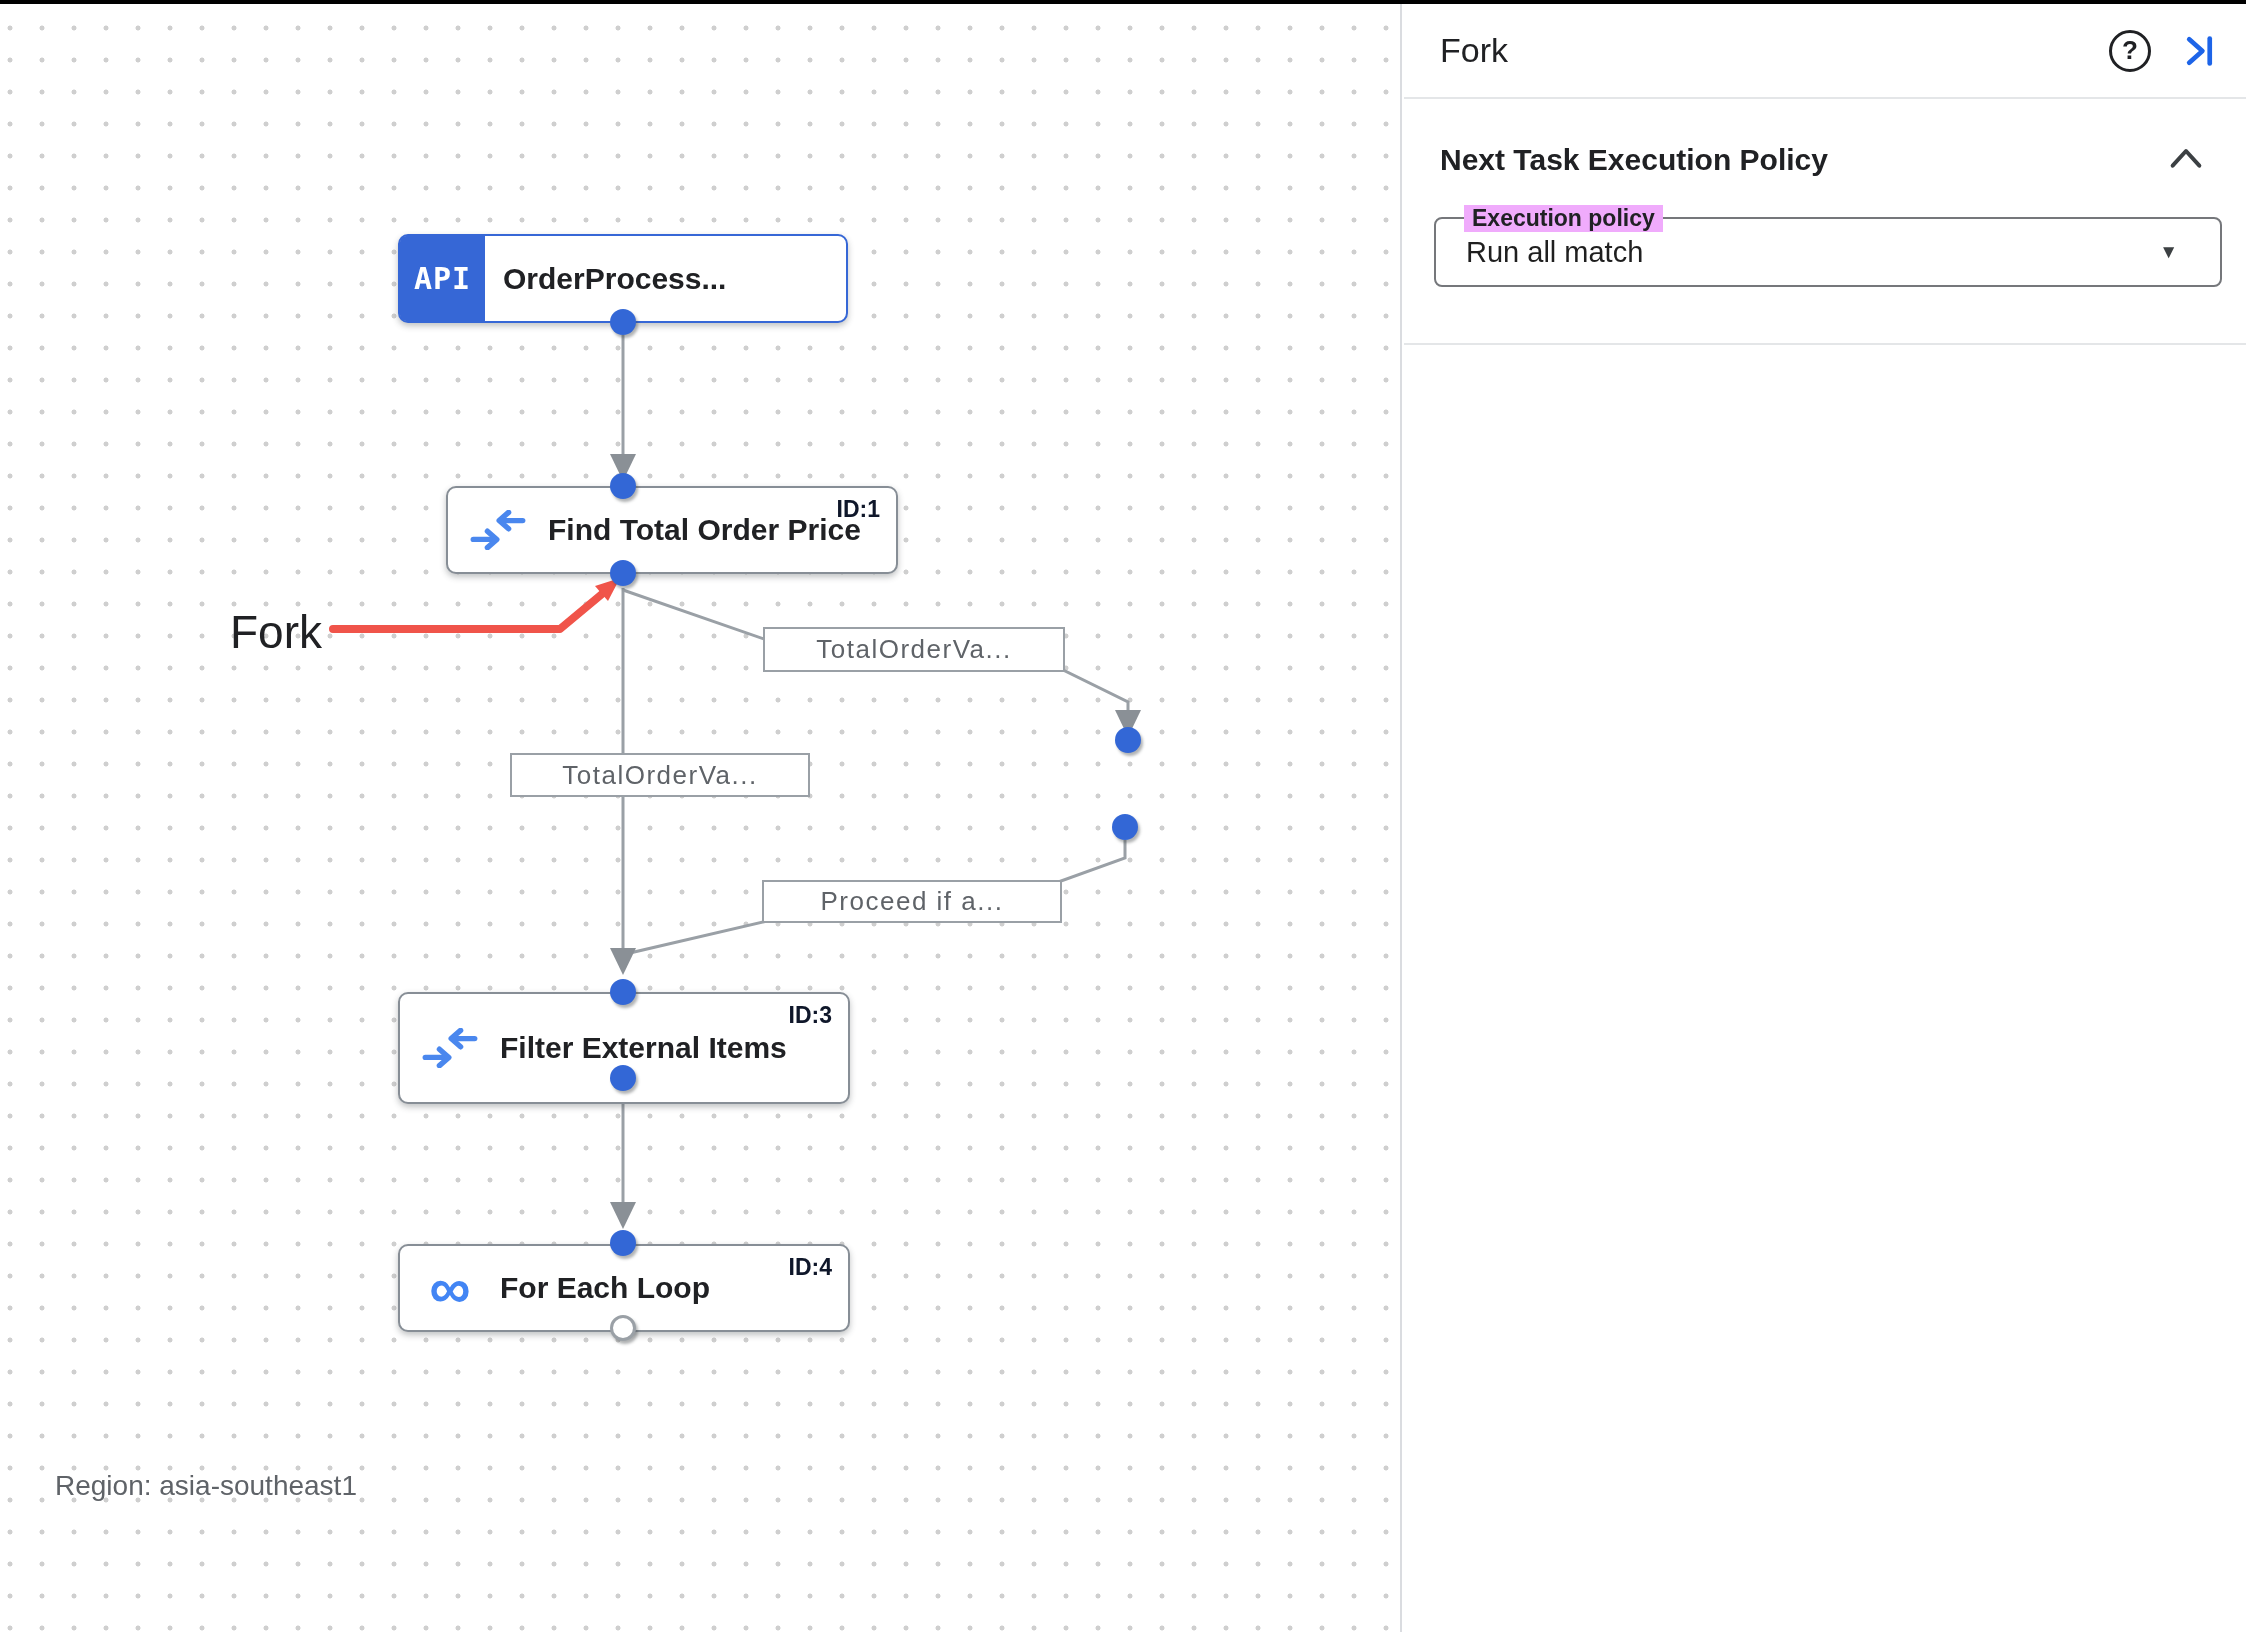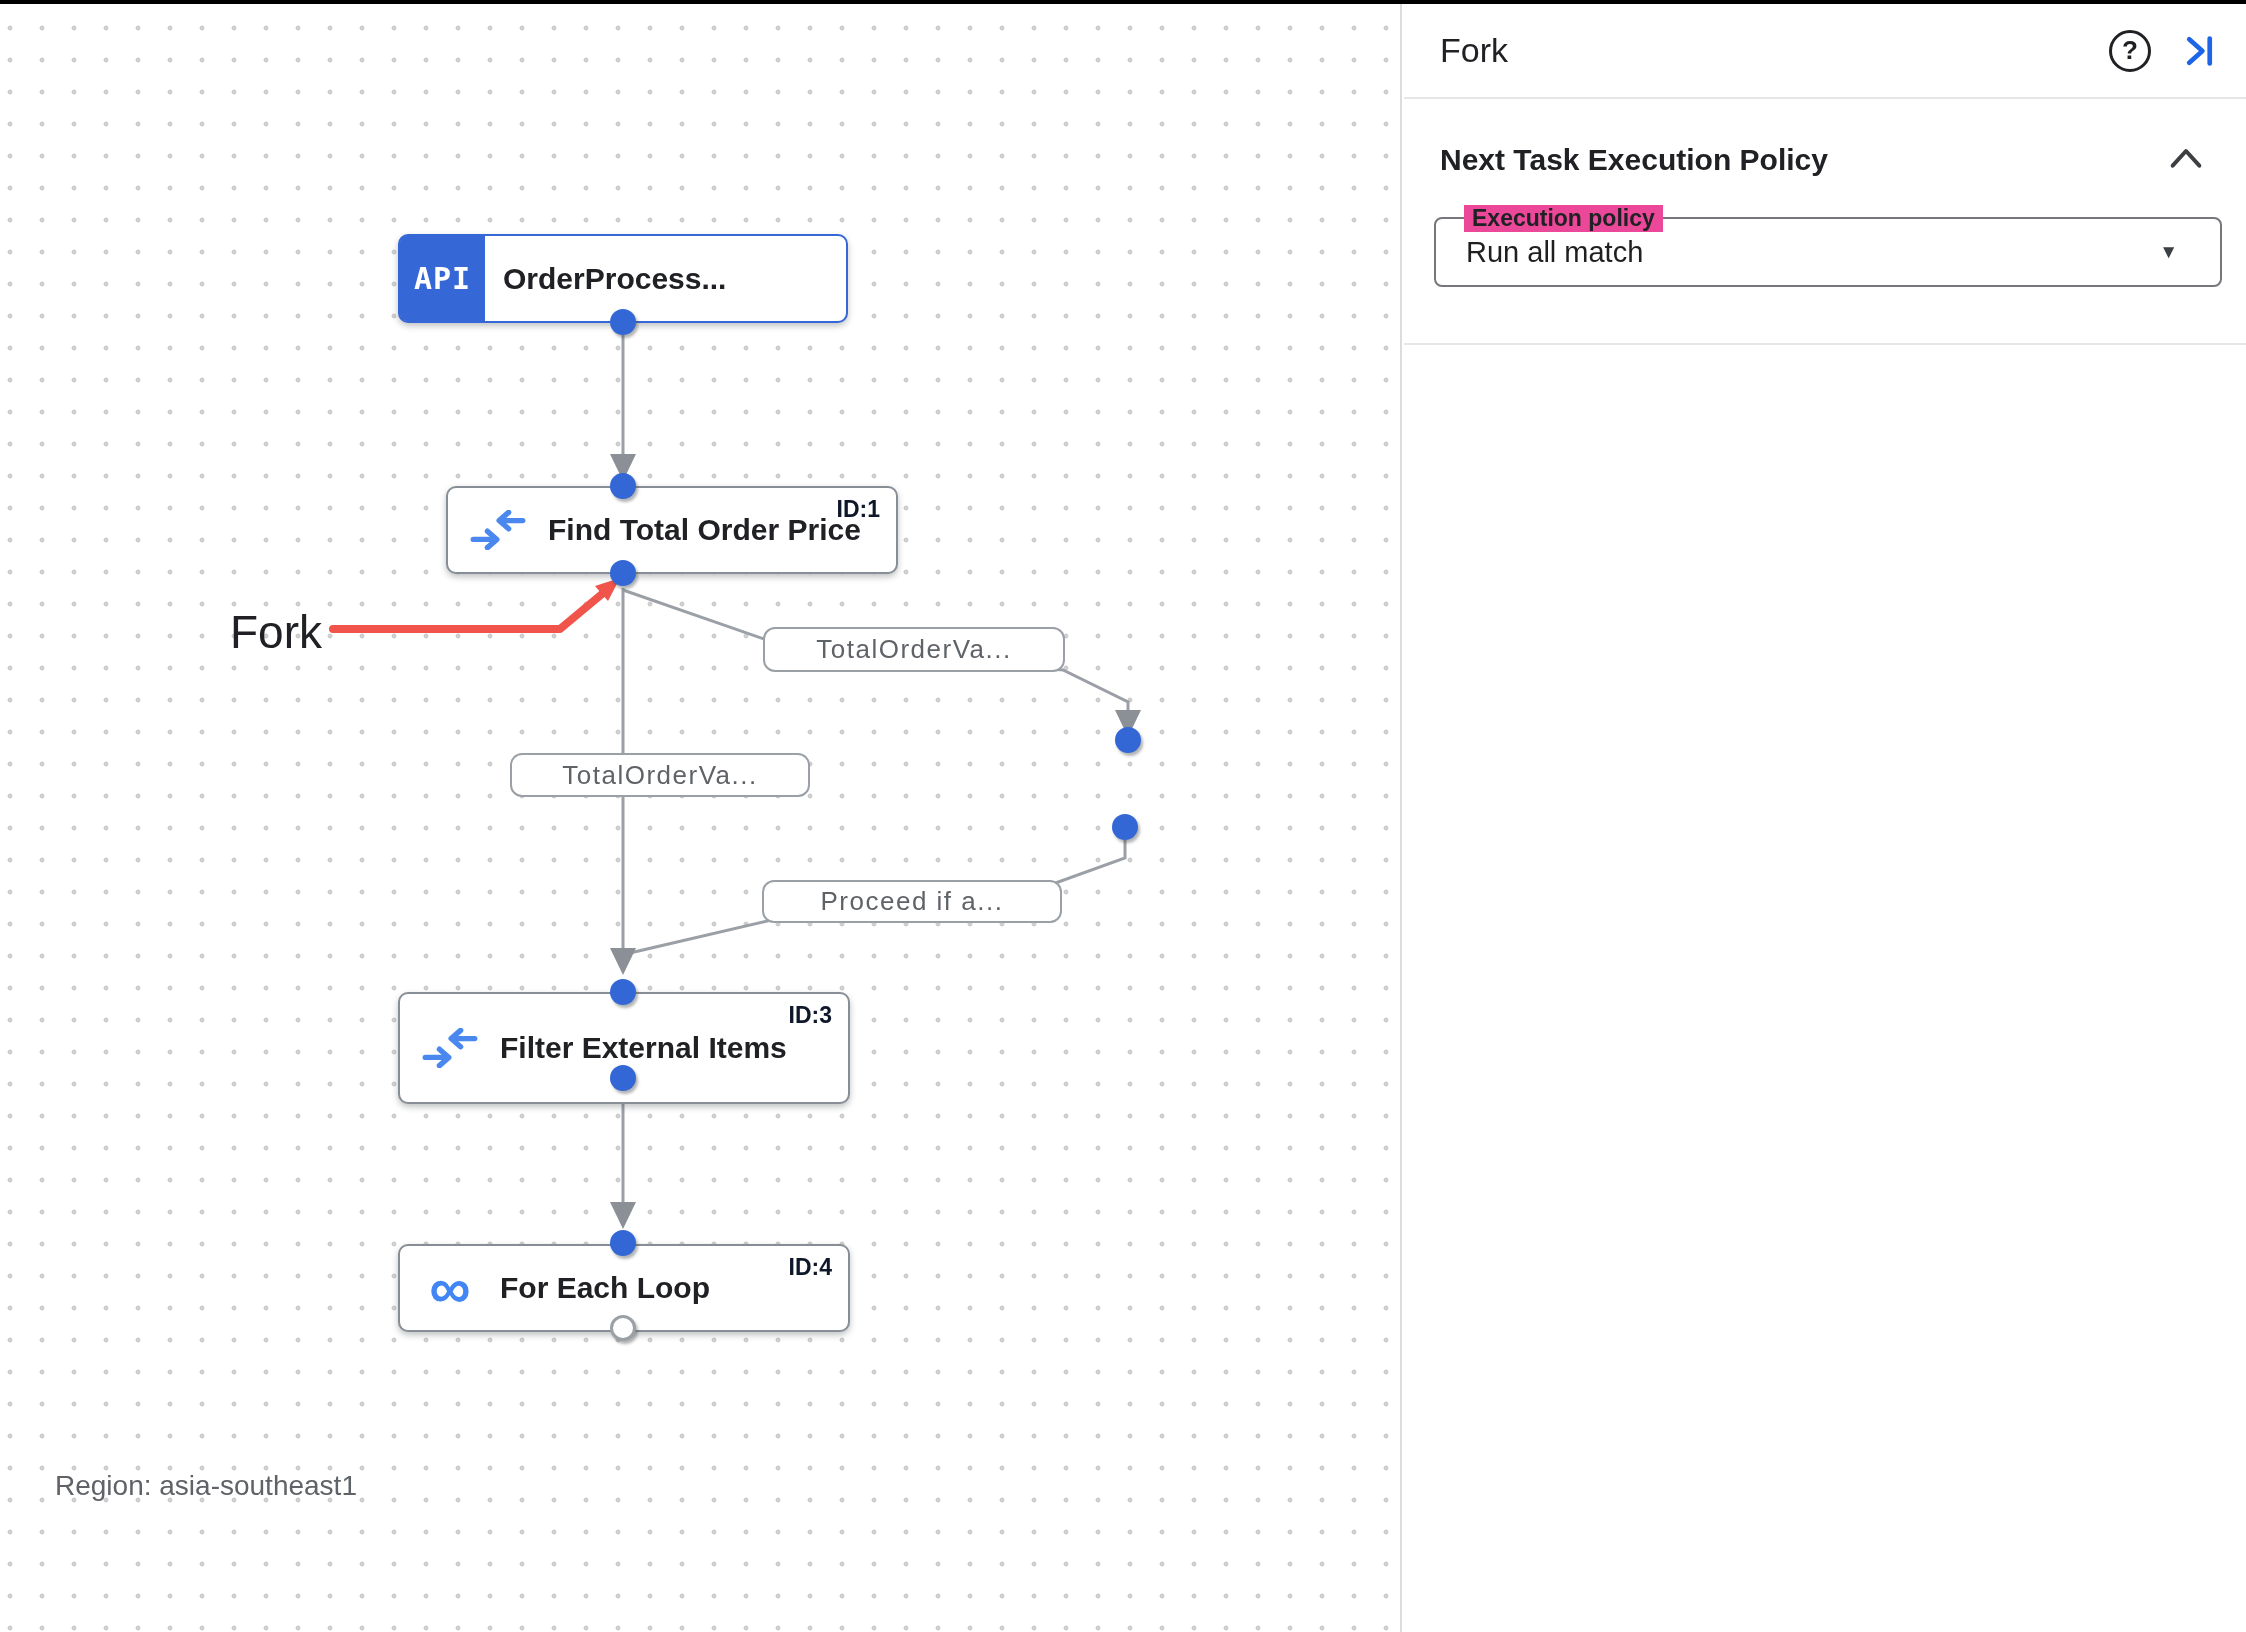--- a/index.html
+++ b/index.html
@@ -38,21 +38,21 @@
   .trigger .node-title { padding-left:18px; }
   .loop-glyph { font-size:58px; font-weight:bold; color:#4285f4; line-height:40px; }
 
   .connector {
     position:absolute; width:26px; height:26px; border-radius:50%;
     background:#3367d6; box-shadow:2px 3px 3px rgba(60,64,67,.4); z-index:5;
   }
   .connector.hollow { background:#fff; border:3px solid #9aa0a6; }
 
   .edge-label {
-    position:absolute; background:#fff; border:2px solid #9aa0a6; border-radius:12px;
+    position:absolute; background:#fff; border:2px solid #9aa0a6; border-radius:0;
     display:flex; align-items:center; justify-content:center;
     font-size:26px; color:#5f6368; letter-spacing:1.5px; white-space:nowrap; z-index:4;
   }
 
   .fork-callout-text { position:absolute; left:230px; top:601px; font-size:46px; font-weight:500; color:#202124; z-index:6; }
   .region-label { position:absolute; left:55px; top:1466px; font-size:28px; color:#5f6368; z-index:3; }
 
   
   .panel { position:absolute; left:1404px; top:4px; width:842px; height:1628px; background:#fff; z-index:10; }
   .panel-header { position:relative; height:95px; border-bottom:2px solid #e4e6e8; display:flex; align-items:center; }
@@ -68,21 +68,21 @@
   .panel-section { position:relative; padding:44px 36px 12px 36px; border-bottom:2px solid #e4e6e8; height:246px; }
   .section-title { font-size:30px; font-weight:bold; color:#202124; }
   .section-chevron { position:absolute; right:40px; top:44px; width:40px; height:32px; cursor:pointer; }
 
   .select-field {
     position:absolute; left:30px; top:118px; width:788px; height:70px;
     border:2px solid #75777b; border-radius:8px; background:#fff;
     display:flex; align-items:center; cursor:pointer;
   }
   .select-label {
-    position:absolute; left:28px; top:-14px; background:#ec4899; padding:0 8px;
+    position:absolute; left:28px; top:-14px; background:#f0abfc; padding:0 8px;
     font-size:23px; font-weight:bold; color:#202124; white-space:nowrap;
   }
   .select-value { margin-left:30px; font-size:29px; color:#1f1f1f; }
   .select-caret { position:absolute; right:42px; font-size:19px; color:#3c4043; }
 </style>
 </head>
 <body>
 
 <div class="topbar"></div>
 

